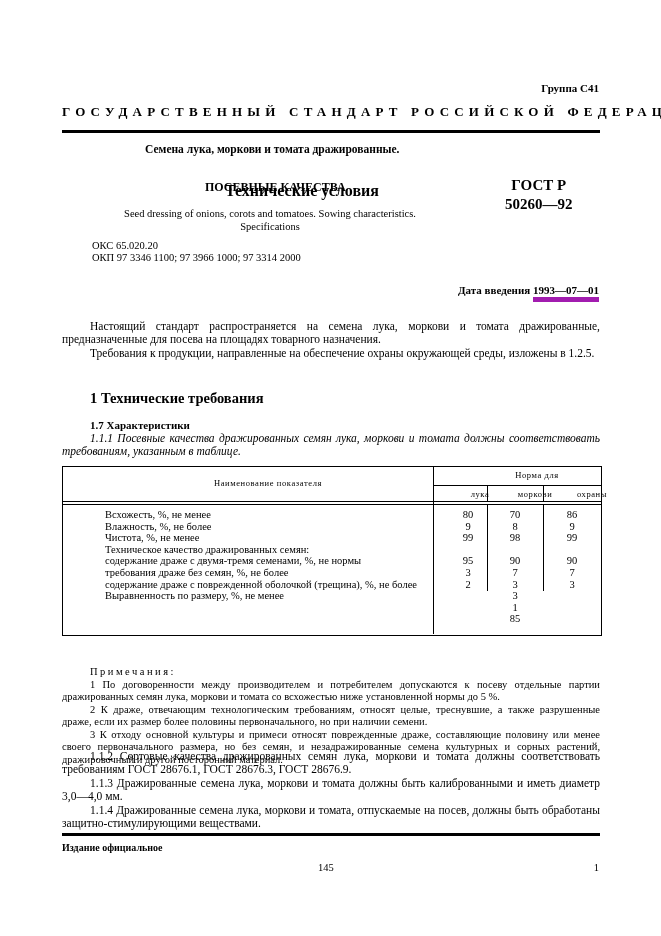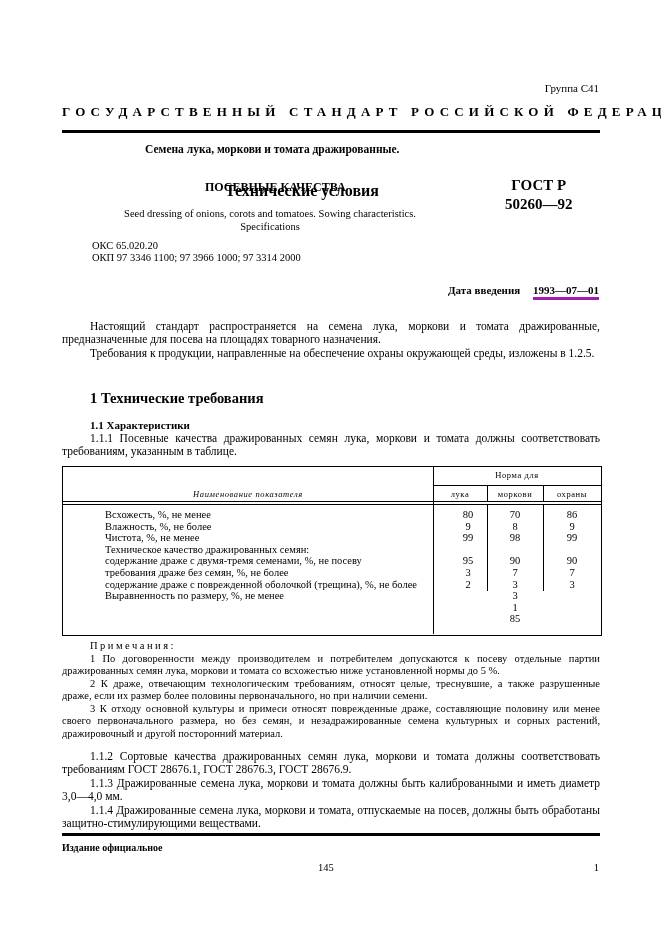--- a/index.html
+++ b/index.html
@@ -1,41 +1,41 @@
 <!DOCTYPE html>
 <html><head>
 <meta charset="utf-8">
 <style>
   html, body { margin: 0; padding: 0; background: #ffffff; }
   body { width: 661px; height: 936px; position: relative; overflow: hidden; color: #000; font-family: "Liberation Serif", serif; }
   .abs { position: absolute; }
-  .group { right: 62px; top: 82px; font-weight: normal; font-size: 11px; }
+  .group { right: 62px; top: 82px; font-weight: bold; font-size: 11px; }
   .state-title { left: 62px; top: 104px; width: 538px; font-weight: bold; font-size: 13px; letter-spacing: 5.2px; white-space: nowrap; }
   .rule-thick { left: 62px; width: 538px; height: 3px; background: #000; }
   .title1 { left: 145px; top: 143px; font-weight: bold; font-size: 11.5px; }
   .title2 { left: 205px; top: 180px; font-weight: bold; font-size: 12px; }
   .title3 { left: 225px; top: 182px; font-weight: bold; font-size: 16px; }
   .gost { left: 505px; top: 176px; font-weight: bold; font-size: 15px; line-height: 19px; text-align: center; }
   .en { left: 100px; top: 207px; width: 340px; text-align: center; font-size: 10.5px; line-height: 13px; }
   .codes { left: 62px; top: 240px; font-size: 10.5px; line-height: 12px; margin-left: 30px; }
   .date { right: 62px; top: 284px; font-size: 11px; font-weight: bold; }
-  .date .val { border-bottom: 3px solid #a21caf; padding-bottom: 1px; margin-left: 10px; }
+  .date .val { border-bottom: 5px solid #a21caf; padding-bottom: 1px; }
   .para { left: 62px; width: 538px; font-size: 11.5px; line-height: 13px; text-align: justify; }
   .para .ind { display: inline-block; width: 28px; }
   .h1 { left: 90px; top: 390px; font-size: 14.5px; font-weight: bold; }
   .h2 { left: 90px; top: 419px; font-size: 11px; font-weight: bold; }
   .notes { left: 62px; width: 538px; font-size: 10.5px; line-height: 12.5px; text-align: justify; }
   .footer-label { left: 62px; top: 842px; font-size: 10px; font-weight: bold; }
   .pageno { left: 318px; top: 862px; font-size: 10.5px; }
   .pageno2 { right: 62px; top: 862px; font-size: 10.5px; }
   .tbl { position: absolute; left: 62px; top: 466px; width: 538px; height: 168px; border-top: 1px solid #000; border-bottom: 1px solid #000; border-left: 1px solid #000; border-right: 1px solid #000; font-size: 10.3px; }
   .tbl .vline { position: absolute; background: #000; width: 1px; }
   .tbl .hline { position: absolute; background: #000; height: 1px; }
   .tbl .cell { position: absolute; text-align: center; }
-  .tbl .hdr { font-size: 8.5px; letter-spacing: 0.6px; }
+  .tbl .hdr { font-size: 8.5px; letter-spacing: 0.6px; padding-left: 20px; }
   .rows { position: absolute; left: 14px; top: 42px; font-size: 10.5px; line-height: 11.6px; margin-left: 28px; }
   .numcol { position: absolute; top: 42px; font-size: 10.5px; line-height: 11.6px; text-align: center; }
 </style>
 </head>
 <body>
 
 <div class="abs group">Группа С41</div>
 <div class="abs state-title">ГОСУДАРСТВЕННЫЙ СТАНДАРТ РОССИЙСКОЙ ФЕДЕРАЦИИ</div>
 <div class="abs rule-thick" style="top:130px;"></div>
 
@@ -58,45 +58,45 @@
 
 <div class="abs date">
   <span>Дата введения</span>
   <span class="val">1993—07—01</span>
 </div>
 
 <div class="abs para" style="top:320px;"><span class="ind"></span><span>Настоящий стандарт распространяется на семена лука, моркови и томата дражированные, предназначенные для посева на площадях товарного назначения.</span></div>
 <div class="abs para" style="top:347px;"><span class="ind"></span><span>Требования к продукции, направленные  на обеспечение охраны окружающей среды, изложены в 1.2.5.</span></div>
 
 <div class="abs h1">1 Технические требования</div>
-<div class="abs h2">1.1 Характеристики</div>
-<div class="abs para" style="top:432px;"><span class="ind"></span><span>1.1.1 Посевные качества дражированных семян лука, моркови и томата должны соответствовать требованиям, указанным в таблице.</span></div>
+<div class="abs h2">1.7 Характеристики</div>
+<div class="abs para" style="top:432px;font-style:italic;"><span class="ind"></span><span>1.1.1 Посевные качества дражированных семян лука, моркови и томата должны соответствовать требованиям, указанным в таблице.</span></div>
 
 <div class="tbl">
   <div class="vline" style="left:370px; top:0; height:167px;"></div>
   <div class="hline" style="left:370px; top:18px; width:168px;"></div>
   <div class="vline" style="left:424px; top:18px; height:16px;"></div>
   <div class="vline" style="left:480px; top:18px; height:16px;"></div>
   <div class="hline" style="left:0; top:34px; width:538px;"></div>
   <div class="hline" style="left:0; top:37px; width:538px;"></div>
   <div class="vline" style="left:424px; top:37px; height:87px;"></div>
   <div class="vline" style="left:480px; top:37px; height:87px;"></div>
 
-  <div class="cell hdr" style="left:0; top:22px; width:370px;font-style:italic;">Наименование показателя</div>
+  <div class="cell hdr" style="left:0; top:11px; width:370px;">Наименование показателя</div>
   <div class="cell hdr" style="left:370px; top:3px; width:168px;">Норма для</div>
   <div class="cell hdr" style="left:370px; top:22px; width:54px;">лука</div>
   <div class="cell hdr" style="left:424px; top:22px; width:56px;">моркови</div>
   <div class="cell hdr" style="left:480px; top:22px; width:58px;">охраны</div>
 
   <div class="rows">
     <div>Всхожесть, %, не менее</div>
     <div>Влажность, %, не более</div>
     <div>Чистота, %, не менее</div>
     <div>Техническое качество дражированных семян:</div>
-    <div>содержание драже с двумя-тремя семенами, %, не посеву</div>
+    <div>содержание драже с двумя-тремя семенами, %, не нормы</div>
     <div>требования драже без семян, %, не более</div>
     <div>содержание драже  с поврежденной оболочкой (трещина), %, не более</div>
     <div>Выравненность по размеру, %, не менее</div>
   </div>
 
   <div class="numcol" style="left:370px; width:54px;margin-left:8px;">
     <div>80</div>
     <div>9</div>
     <div>99</div>
     <div style="height:11.6px;"></div>
@@ -120,21 +120,21 @@
     <div>86</div>
     <div>9</div>
     <div>99</div>
     <div style="height:11.6px;"></div>
     <div>90</div>
     <div>7</div>
     <div>3</div>
   </div>
 </div>
 
-<div class="abs notes" style="top:640px;">
+<div class="abs notes" style="top:666px;">
   <div style="padding-left:28px; letter-spacing:2.5px;">Примечания:</div>
   <div><span class="ind" style="display:inline-block;width:28px;"></span><span>1 По договоренности между производителем и потребителем допускаются к посеву отдельные партии дражированных семян лука, моркови и томата со всхожестью ниже установленной нормы до 5 %.</span></div>
   <div><span style="display:inline-block;width:28px;"></span><span>2 К драже, отвечающим технологическим требованиям, относят целые,  треснувшие, а также разрушенные драже, если их размер более половины первоначального, но при наличии семени.</span></div>
   <div><span style="display:inline-block;width:28px;"></span><span>3 К отходу основной культуры и примеси относят поврежденные драже, составляющие половину или менее своего первоначального размера, но без семян, и незадражированные семена культурных и сорных растений, дражировочный и другой посторонний материал.</span></div>
 </div>
 
 <div class="abs para" style="top:750px;"><span class="ind"></span><span>1.1.2 Сортовые качества дражированных семян лука, моркови и томата должны соответствовать требованиям ГОСТ 28676.1, ГОСТ 28676.3, ГОСТ 28676.9.</span></div>
 <div class="abs para" style="top:777px;"><span class="ind"></span><span>1.1.3 Дражированные семена лука, моркови и томата должны быть калиброванными и иметь диаметр 3,0—4,0 мм.</span></div>
 <div class="abs para" style="top:804px;"><span class="ind"></span><span>1.1.4 Дражированные семена лука, моркови и томата, отпускаемые на посев, должны быть обработаны защитно-стимулирующими веществами.</span></div>
 

